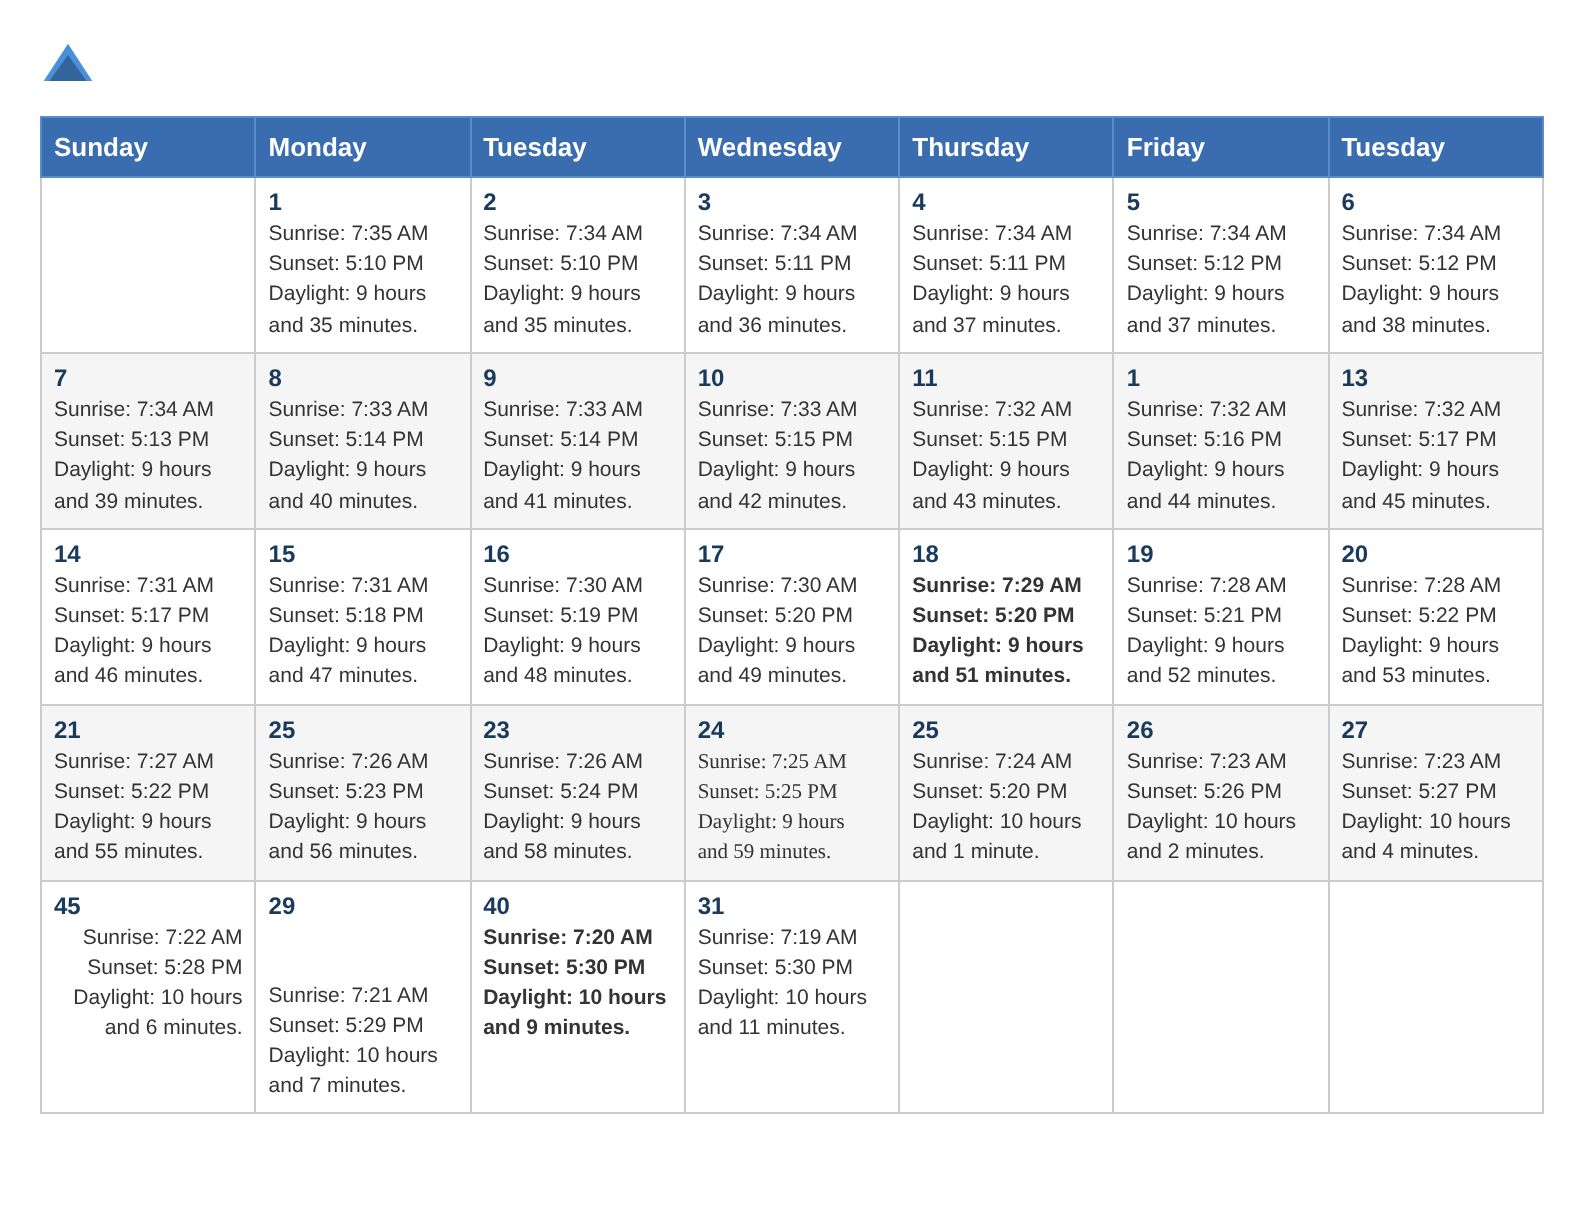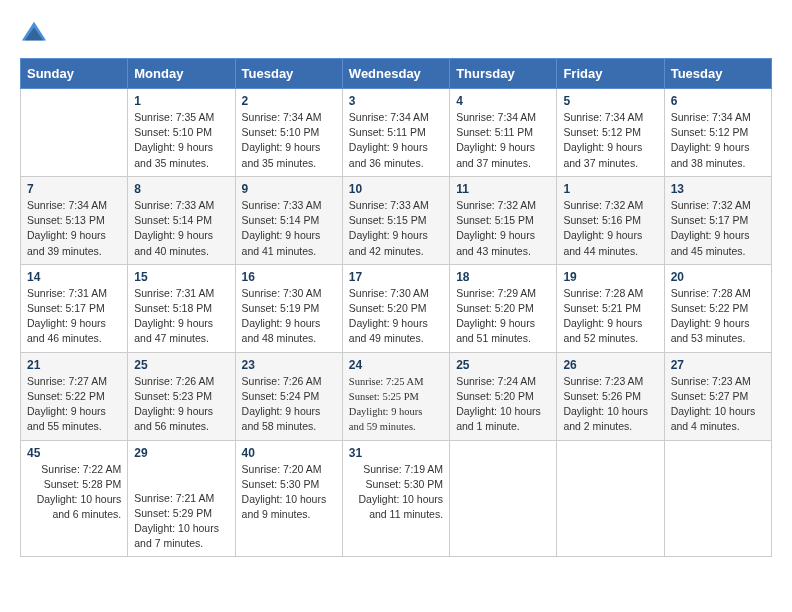--- a/index.html
+++ b/index.html
@@ -243,21 +243,21 @@
         </td>
         <td>
           <span class="day-num">17</span>
           <div class="day-info" style="white-space: pre-line;">Sunrise: 7:30 AM
 Sunset: 5:20 PM
 Daylight: 9 hours
 and 49 minutes.</div>
         </td>
         <td>
           <span class="day-num">18</span>
-          <div class="day-info" style="white-space: pre-line;">Sunrise: 7:29 AM
+          <div class="day-info" style="white-space: pre-line; font-weight: bold;">Sunrise: 7:29 AM
 Sunset: 5:20 PM
 Daylight: 9 hours
 and 51 minutes.</div>
         </td>
         <td>
           <span class="day-num">19</span>
           <div class="day-info" style="white-space: pre-line;">Sunrise: 7:28 AM
 Sunset: 5:21 PM
 Daylight: 9 hours
 and 52 minutes.</div>
@@ -331,28 +331,28 @@
         </td>
         <td>
           <span class="day-num">29</span>
           <div class="day-info" style="white-space: pre-line; margin-top: 31px;">Sunrise: 7:21 AM
 Sunset: 5:29 PM
 Daylight: 10 hours
 and 7 minutes.</div>
         </td>
         <td>
           <span class="day-num">40</span>
-          <div class="day-info" style="white-space: pre-line;">Sunrise: 7:20 AM
+          <div class="day-info" style="white-space: pre-line; font-weight: bold;">Sunrise: 7:20 AM
 Sunset: 5:30 PM
 Daylight: 10 hours
 and 9 minutes.</div>
         </td>
         <td>
           <span class="day-num">31</span>
-          <div class="day-info" style="white-space: pre-line; text-align: right;">Sunrise: 7:19 AM
+          <div class="day-info" style="white-space: pre-line;">Sunrise: 7:19 AM
 Sunset: 5:30 PM
 Daylight: 10 hours
 and 11 minutes.</div>
         </td>
         <td class="empty-cell"></td>
         <td class="empty-cell"></td>
         <td class="empty-cell"></td>
       </tr>
     </tbody>
 </table>

